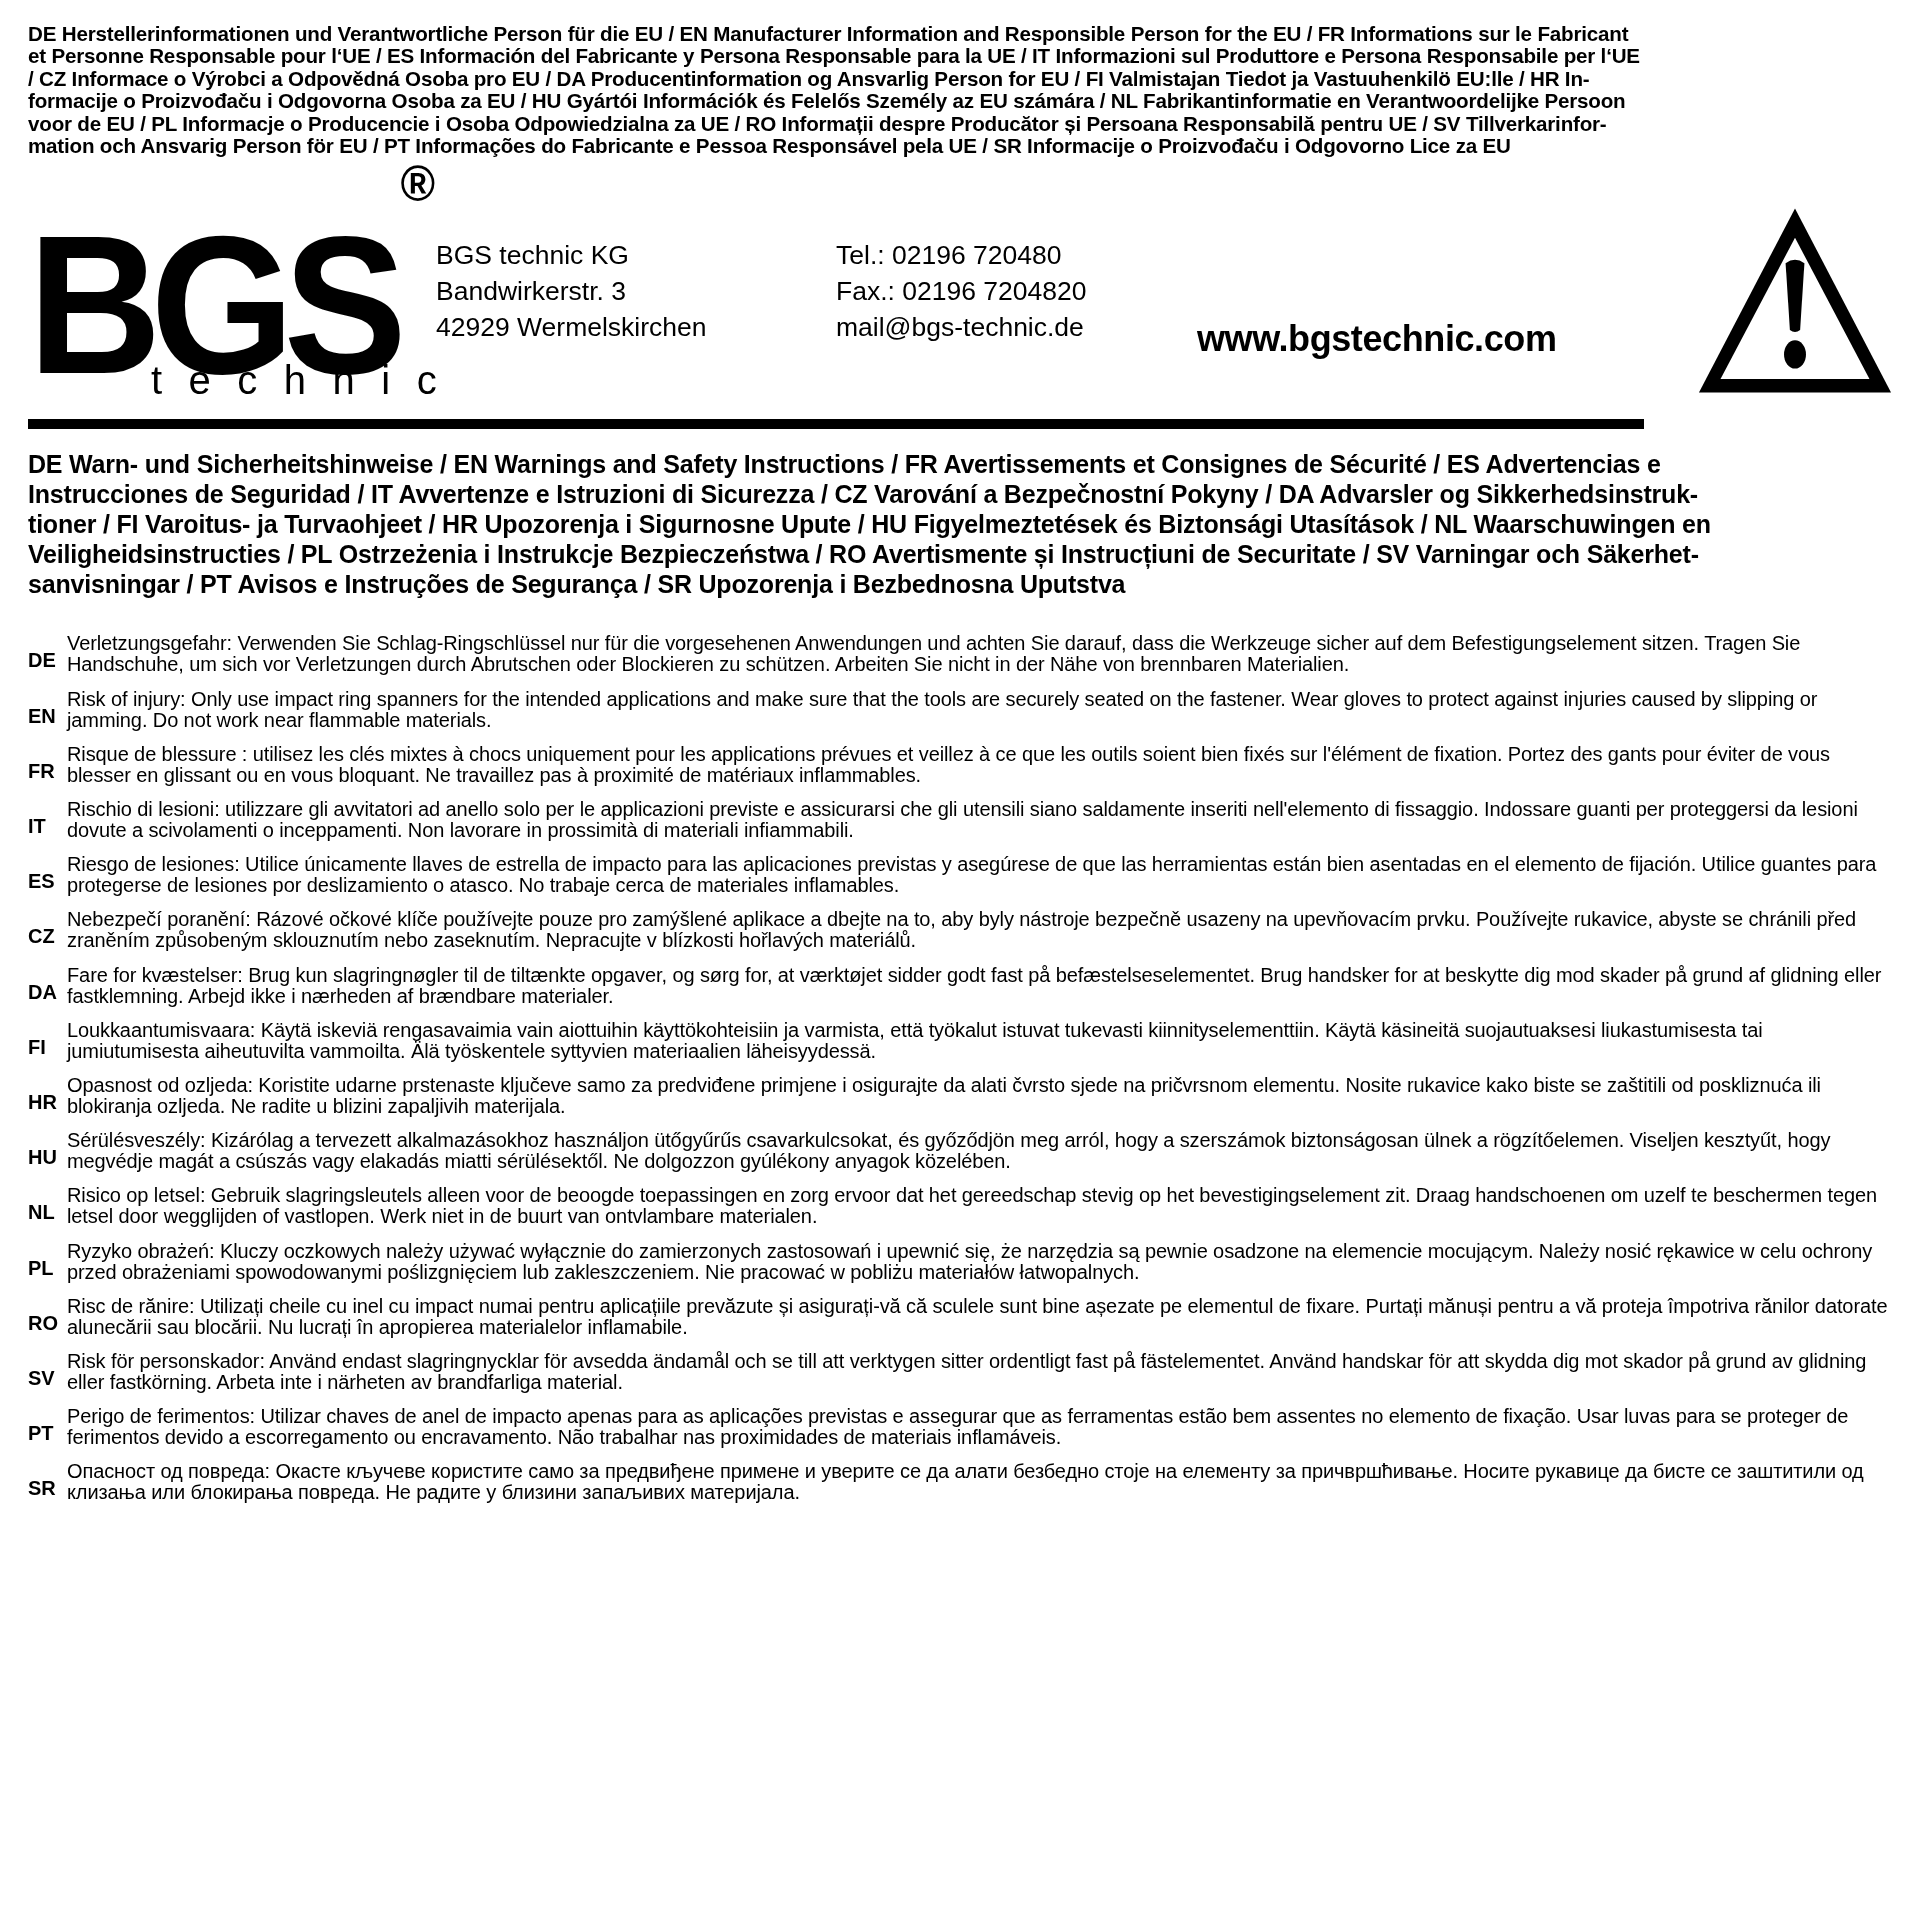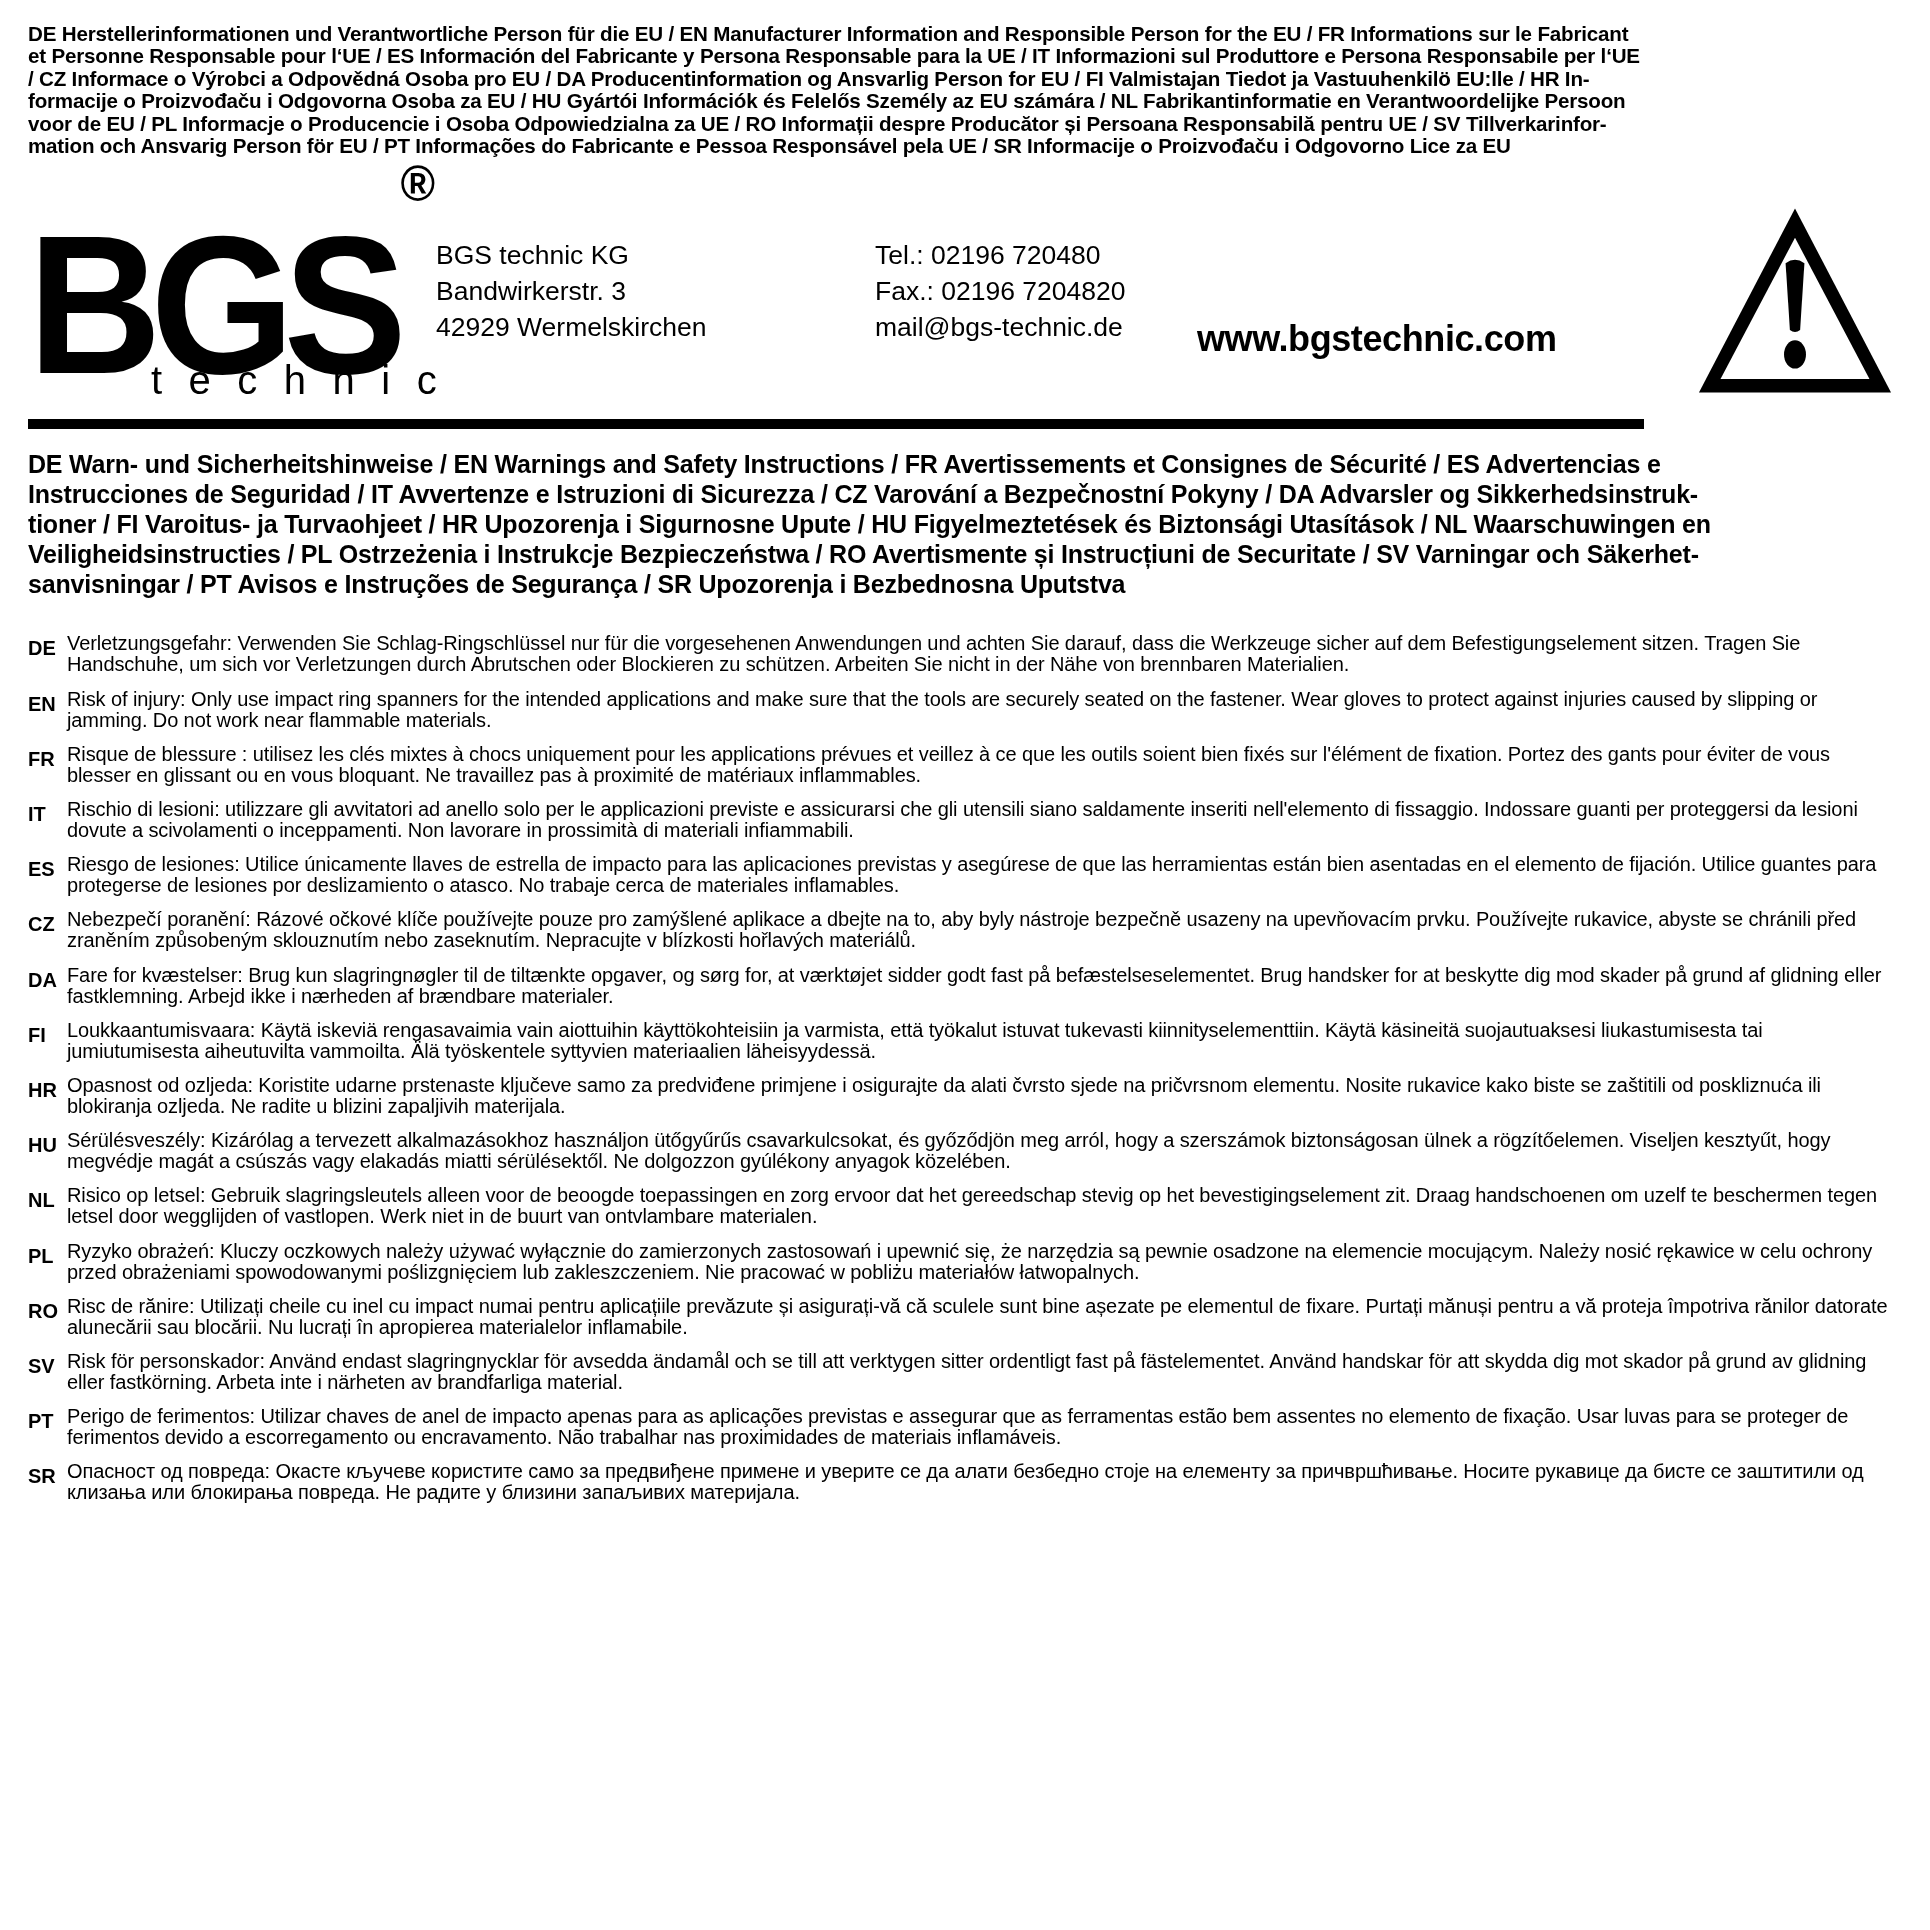--- a/index.html
+++ b/index.html
@@ -22,41 +22,41 @@
     white-space:nowrap;
   }
 
   
   .brand-row { position:relative; height:187px; margin-top:64px; }
   .logo { position:absolute; left:0; top:-14px; width:389px; }
   .logo-main { font-weight:bold; font-size:185px; line-height:156px; letter-spacing:-11px; transform:scaleY(1.06); transform-origin:top left; white-space:nowrap; }
   .logo-reg { font-size:47px; font-weight:bold; vertical-align:super; letter-spacing:0; position:relative; top:-100px; left:4.7px; }
   .logo-technic { font-weight:normal; font-size:40px; letter-spacing:26.5px; margin-top:-20px; padding-left:123px; white-space:nowrap; }
   .address { position:absolute; left:408px; top:15.6px; font-size:26.5px; line-height:36px; }
-  .contact { position:absolute; left:808px; top:15.6px; font-size:26.5px; line-height:36px;margin-left:39px; }
+  .contact { position:absolute; left:808px; top:15.6px; font-size:26.5px; line-height:36px; }
   .website { position:absolute; left:1169px; top:97px; font-size:36px; font-weight:bold; letter-spacing:-0.4px; }
   .triangle-wrap { position:absolute; right:-4.7px; top:-17px; width:196px; height:193px; }
   .triangle-wrap svg { width:100%; height:100%; display:block; }
 
   
   .rule { height:10px; background:#000; width:1616px; margin-top:11px; }
 
   
   .warn-header {
     margin-top:20px;
     font-weight:bold;
     font-size:25px;
     line-height:30px;
     letter-spacing:-0.2px;
     white-space:nowrap;
   }
 
   
   .warn-list { margin-top:34px; }
-  .warn-item { display:flex; margin-bottom:13.2px; }
+  .warn-item { display:flex; margin-bottom:13.2px;align-items:flex-end; }
   .warn-code { font-weight:bold; font-size:20px; line-height:30px; width:39px; flex:0 0 39px; }
   .warn-text { font-size:20px; line-height:21px; flex:1; letter-spacing:-0.1px; }
 </style>
 </head>
 <body>
 
 <div class="page">
 
   <div class="top-header">
     <div>DE Herstellerinformationen und Verantwortliche Person für die EU  /  EN Manufacturer Information and Responsible Person for the EU  /  FR Informations sur le Fabricant</div>

